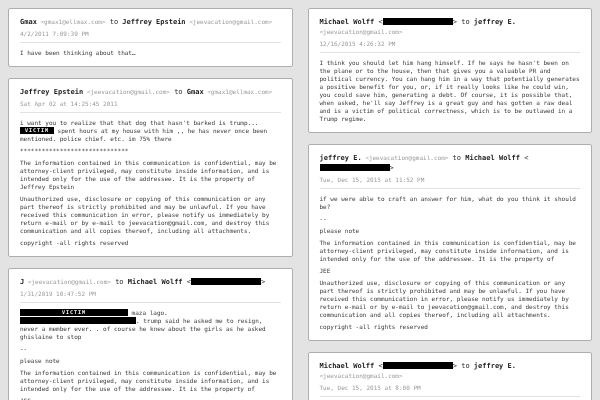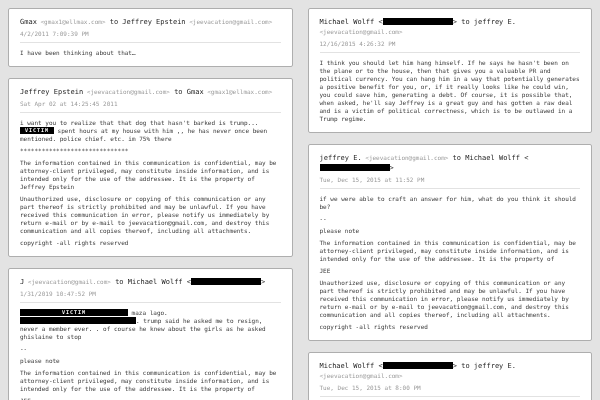--- a/index.html
+++ b/index.html
@@ -14,21 +14,21 @@
   }
   .col { flex:1; min-width:0; display:flex; flex-direction:column; gap:11px; }
   .card {
     background:#ffffff;
     border:1px solid #aeaeae;
     border-radius:2px;
     padding:8px 11px 9px 11px;
     box-sizing:border-box;
   }
   .hdr { font-size:7px; line-height:10px; color:#1c1c1c; }
-  .hdr .name { font-weight:normal; color:#1c1c1c;text-align:center; }
+  .hdr .name { font-weight:bold; color:#1c1c1c;text-align:center; }
   .hdr .plain { color:#2a2a2a; }
   .hdr .email { color:#9a9a9a; font-size:6px; }
   .date { font-size:6px; color:#9a9a9a; margin-top:3px; line-height:7px; }
   .rule { border:0; border-top:1px solid #e2e2e2; margin:5px 0 6px 0; height:0; }
   .body p {
     margin:0 0 4px 0;
     font-size:6px; line-height:8px; color:#3a3a3a;
     word-wrap:break-word;
   }
   .body p:last-child { margin-bottom:0; }

